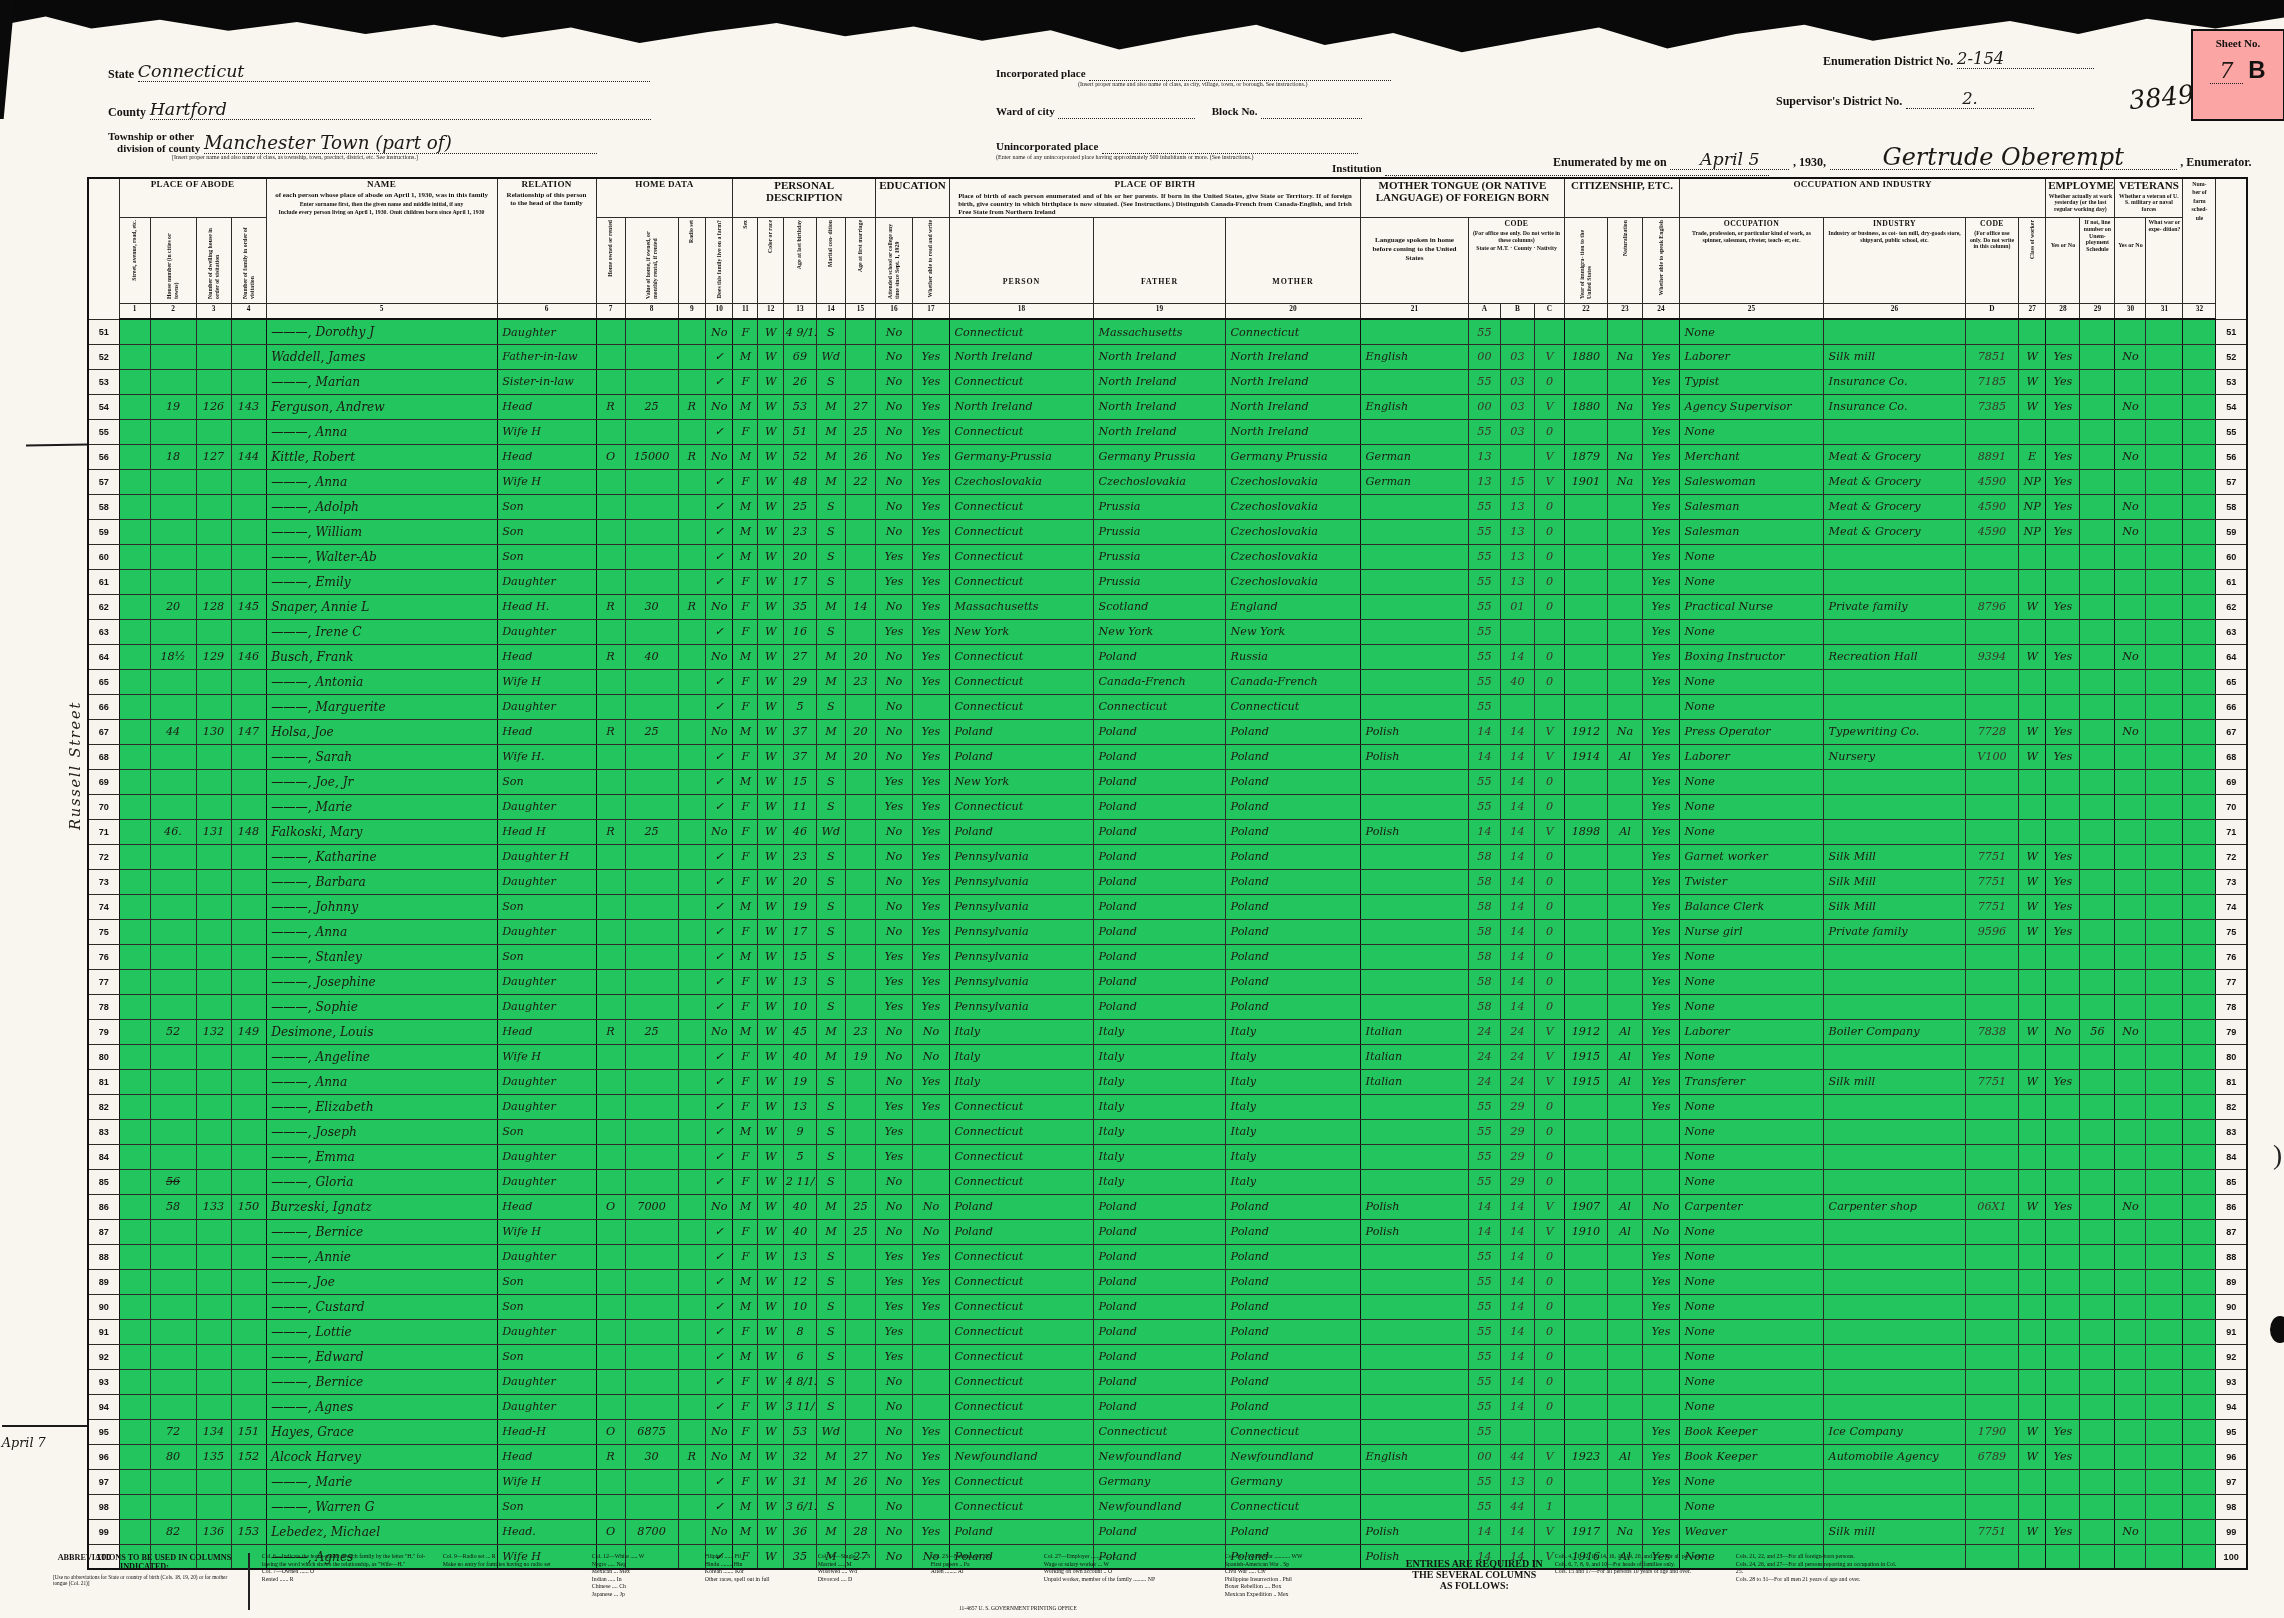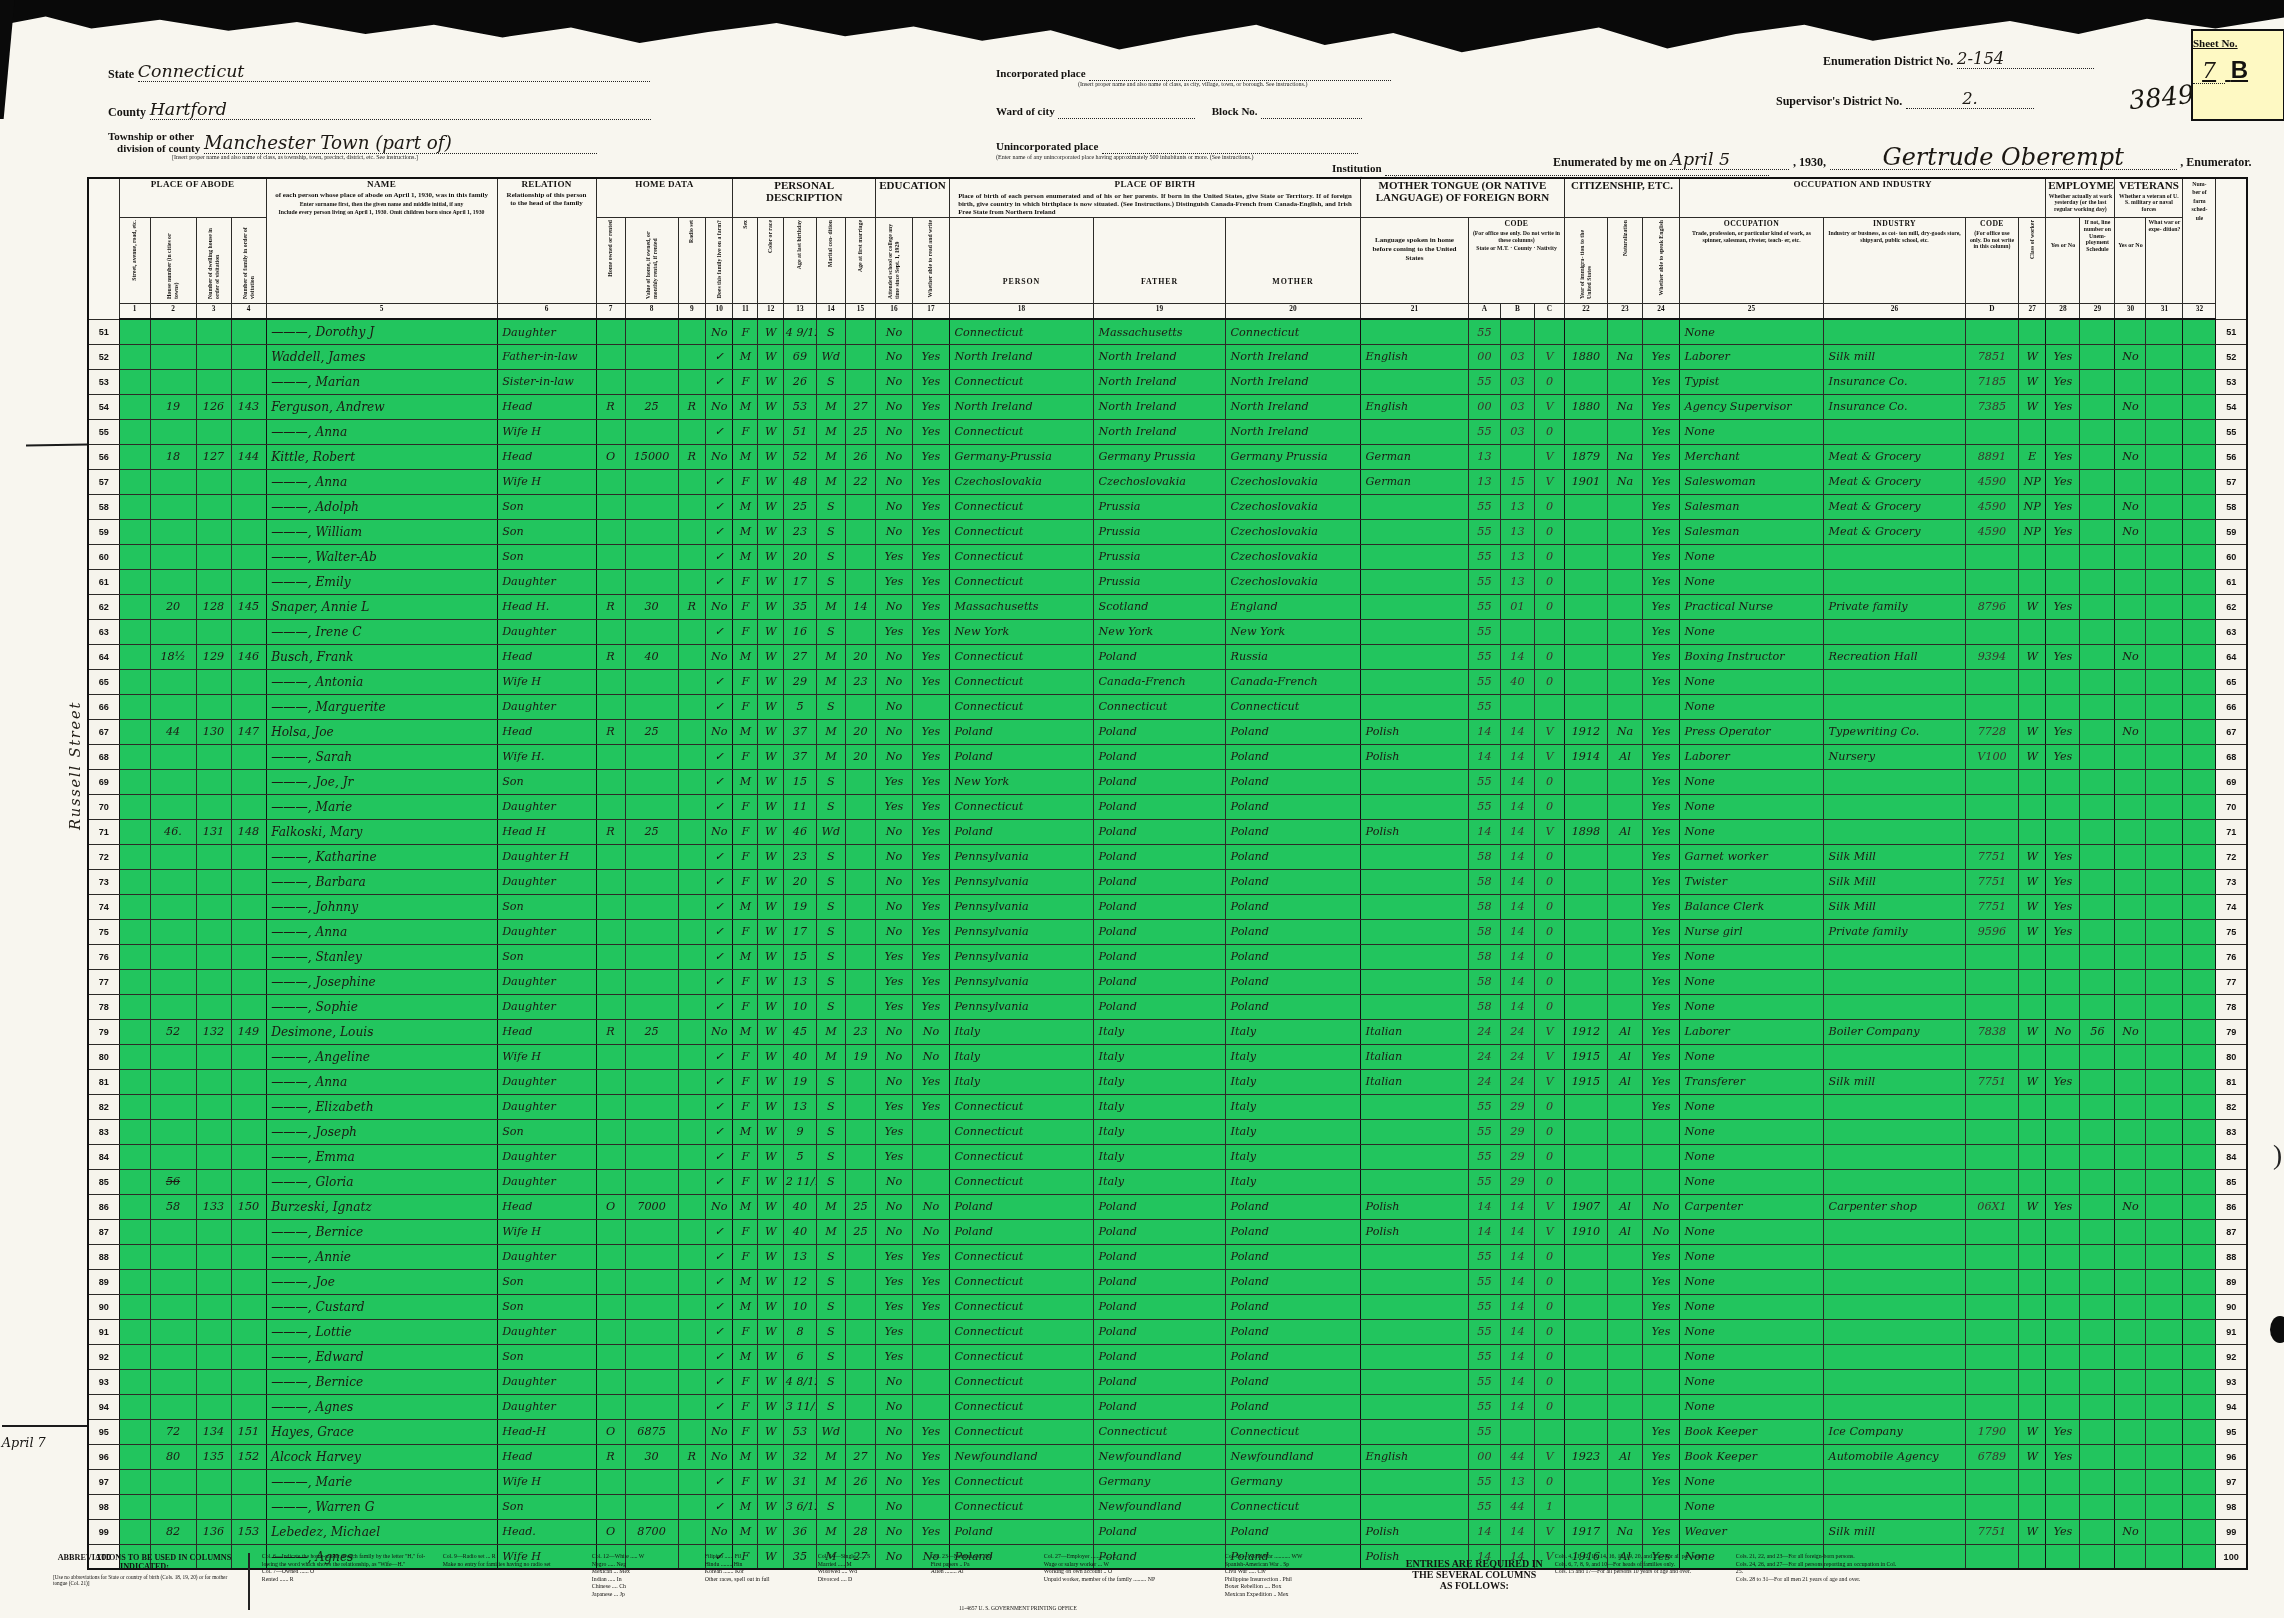--- a/index.html
+++ b/index.html
@@ -19,21 +19,21 @@
   .lbl2{font-weight:bold;font-size:11px;}
   .cap{font-size:6px;color:#222;}
   .dots{display:inline-block;border-bottom:1.5px dotted #222;vertical-align:bottom;}
   .hw{font-family:"DejaVu Serif",serif;font-style:italic;color:#1c1813;}
   .hwv{font-family:"DejaVu Serif",serif;font-style:italic;color:#1c1813;font-size:15.5px;line-height:0.6;}
   .pos{position:absolute;}
   .ttl1{font-weight:bold;font-size:12.8px;letter-spacing:0.5px;}
   .ttl2{font-weight:bold;font-size:21px;letter-spacing:0.5px;}
   .ttl3{font-weight:bold;font-size:19px;letter-spacing:2.7px;}
   .formno{font-weight:bold;font-size:7.3px;}
-  .sheetbox{position:absolute;left:2191px;top:-12.8px;width:90px;height:88px;border:2.3px solid #111;background:#fef9c3;text-align:left;text-decoration:underline;}
+  .sheetbox{position:absolute;left:2191px;top:-12.8px;width:90px;height:88px;border:2.3px solid #111;background:#fca5a5;text-align:center;}
   .sheetbox .sl{font-weight:bold;font-size:11px;margin-top:5.5px;}
   .sheetbox .sv{font-size:22px;margin-top:7.3px;}
   .sheetbox .sv b{font-family:"Liberation Sans",sans-serif;font-size:24px;}
   .stamp{position:absolute;left:2129px;top:40px;font-family:"DejaVu Serif",serif;font-style:italic;font-size:25.6px;transform:rotate(-6deg);color:#17150f;}
 
   
   table.census{position:absolute;top:177px;left:87px;width:2156px;border-collapse:collapse;table-layout:fixed;
     border:2.7px solid #111;background:#22c55e;}
   .census th,.census td{border:0.9px solid #2d2b28;padding:0 1.8px;overflow:hidden;}
   .census thead th{vertical-align:top;text-align:center;font-family:"Liberation Serif",serif;background:#f9f7f0;}
@@ -140,21 +140,21 @@
     </div>
     <div class="sheetbox">
       <div class="sl">Sheet No.</div>
       <div class="sv"><span class="hw" style="border-bottom:1.3px dotted #222;padding:0 9.1px;">7</span>
         <b>B</b></div>
     </div>
     <div class="stamp">3849</div>
 
     <div class="pos" style="left:1553px;top:108px;white-space:nowrap;">
       <span class="lbl">Enumerated by me on</span>
-      <span class="dots" style="width:119px;"><span class="hwv" style="font-size:17.4px;">April 5</span></span>
+      <span class="dots" style="width:119px;text-align:center;"><span class="hwv" style="font-size:17.4px;">April 5</span></span>
       <span class="lbl">, 1930,</span>
       <span class="dots" style="width:347px;text-align:center;"><span class="hwv" style="font-size:24px;">Gertrude Oberempt</span></span>
       <span class="lbl">, Enumerator.</span>
     </div>
   </div>
 
   <div class="street-note">Russell Street</div>
   <div class="april-note">April 7</div>
   <div class="mline1"></div>
   <div class="mline2"></div>

